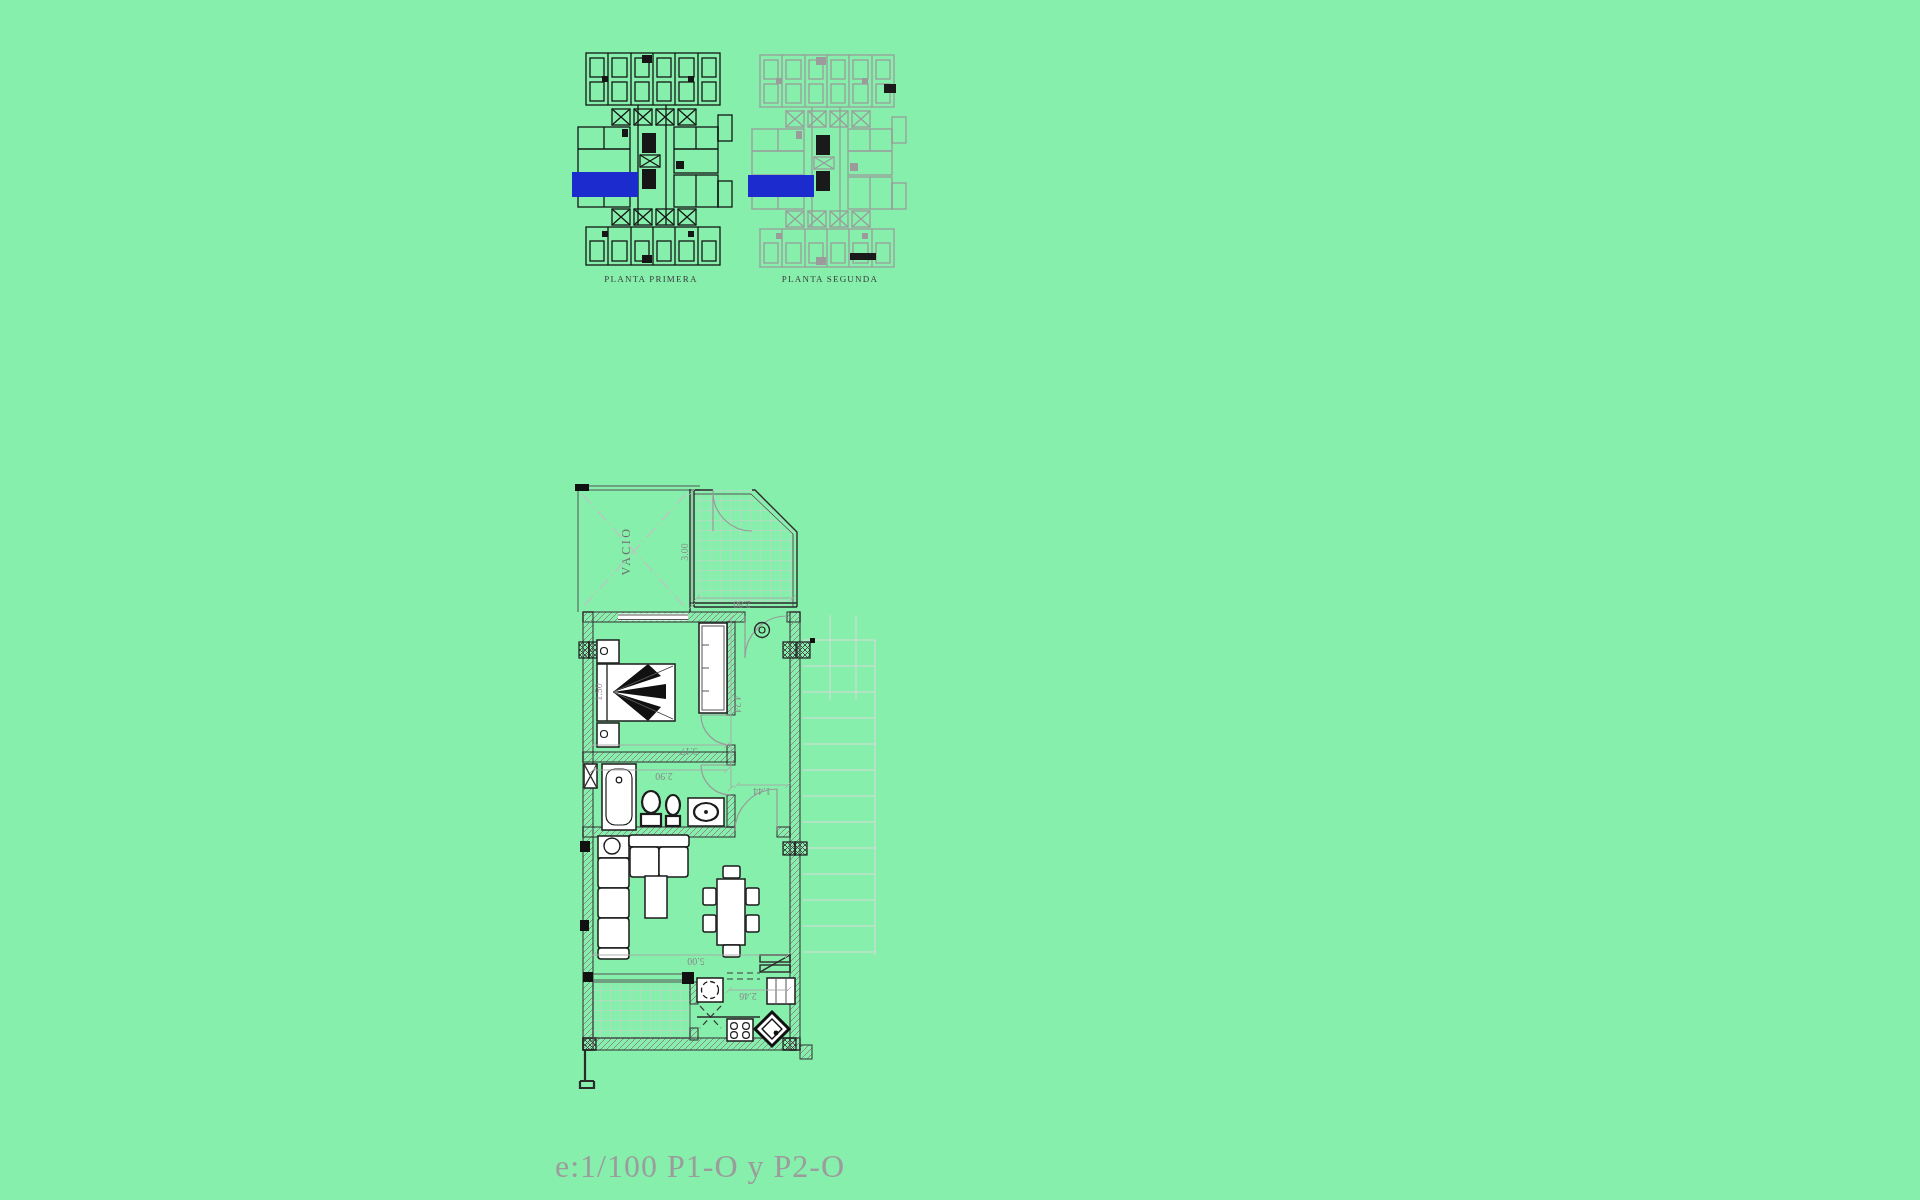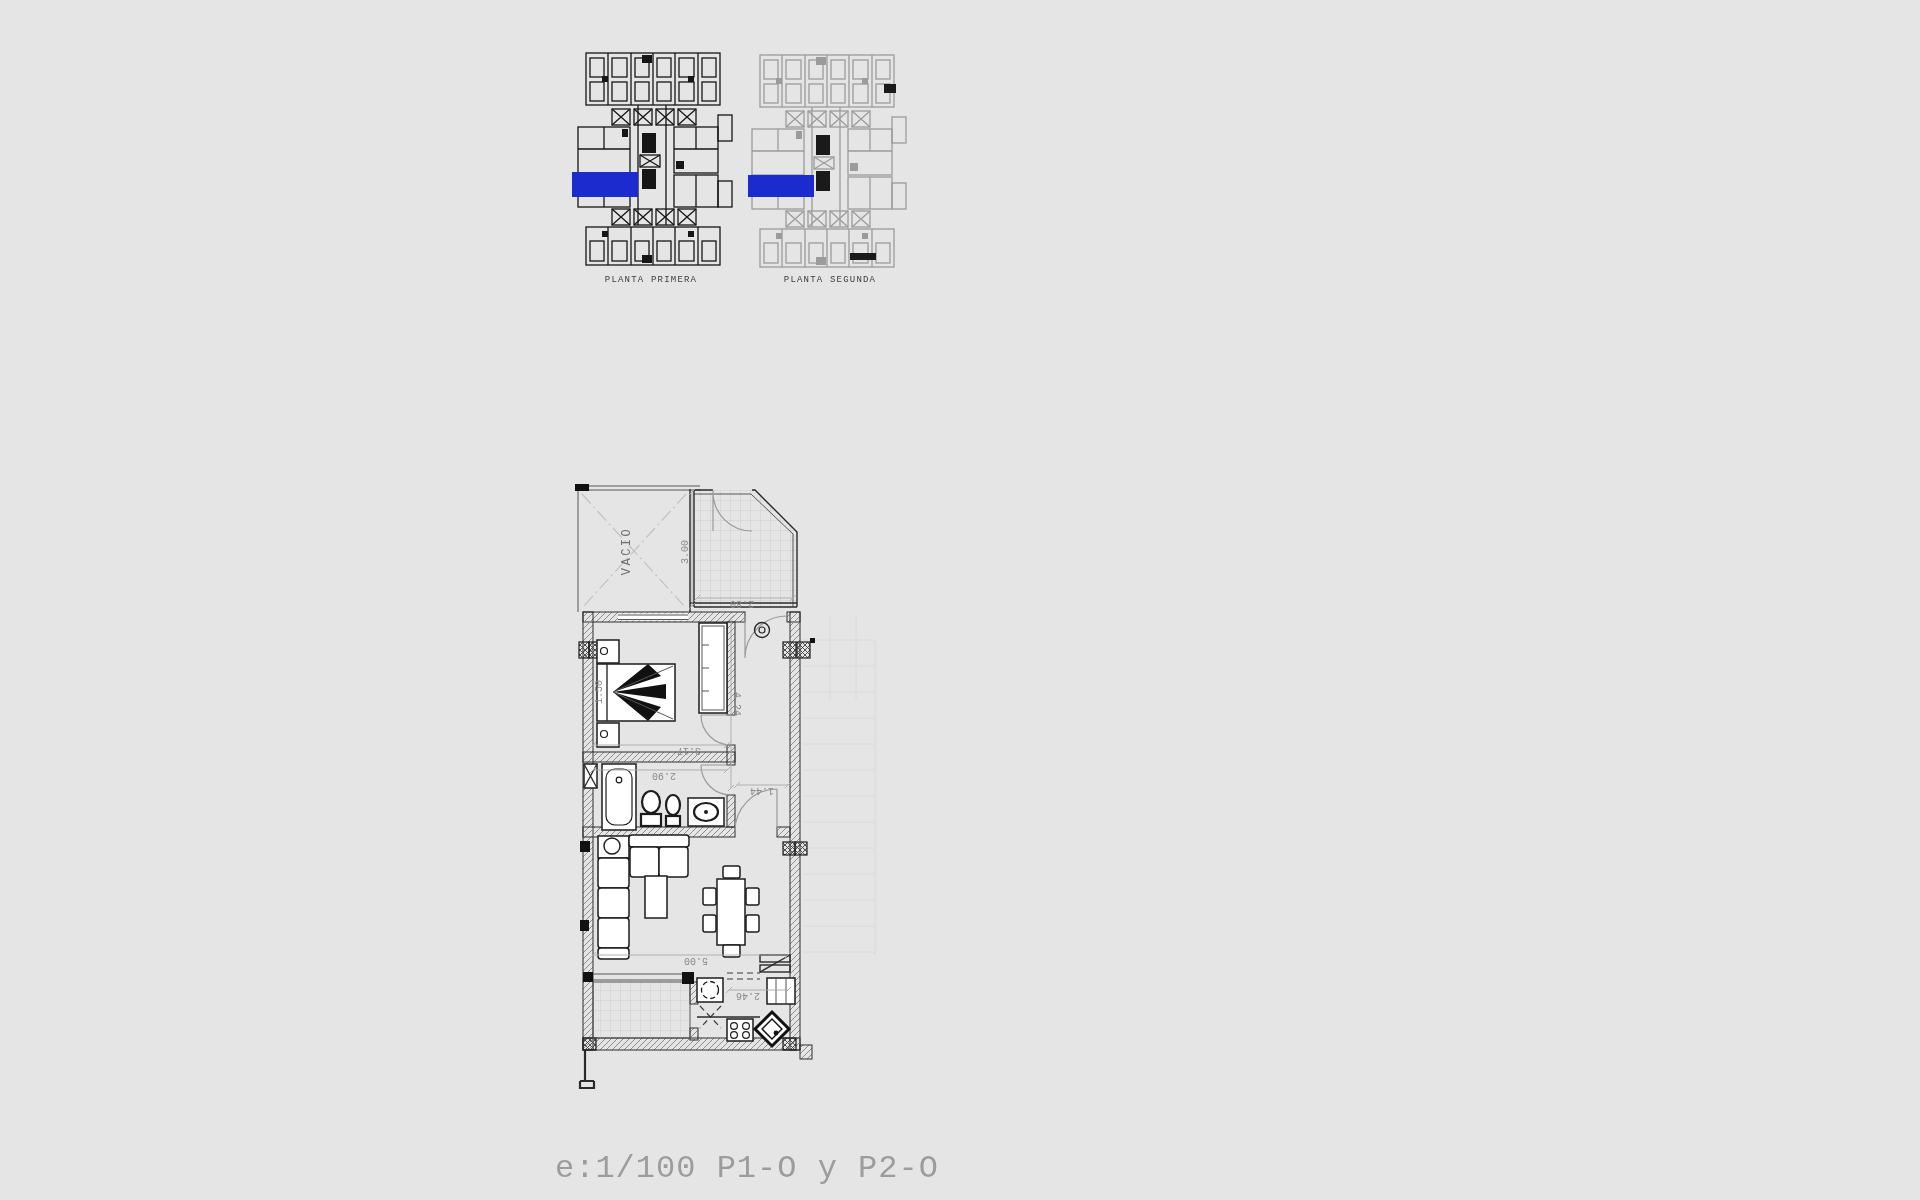--- a/index.html
+++ b/index.html
@@ -1,17 +1,17 @@
 <!DOCTYPE html>
 <html><head>
 <meta charset="utf-8">
 <style>
   html,body{margin:0;padding:0;background:#ffffff;}
-  .page{position:relative;width:1920px;height:1200px;background:#e5e5e5;overflow:hidden;
-        font-family:Liberation Mono, monospace;}
+  .page{position:relative;width:1920px;height:1200px;background:#86efac;overflow:hidden;
+        font-family:Liberation Serif, serif;}
   svg{position:absolute;left:0;top:0;}
   
   .f{fill:currentColor;stroke:none;}
   .plan-dark{color:#161616;}
   .plan-light{color:#9b9b9b;}
   
   .wall{fill:url(#hatch);stroke:#2e2e2e;stroke-width:1;}
   .col{fill:url(#xh);stroke:#1d1d1d;stroke-width:1.2;}
   .ln{fill:none;stroke:#2b2b2b;stroke-width:1.4;}
   .ln2{fill:none;stroke:#2b2b2b;stroke-width:2.2;}

